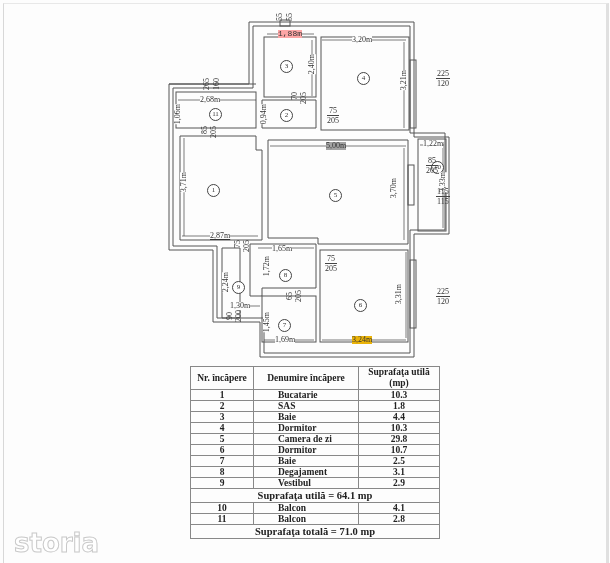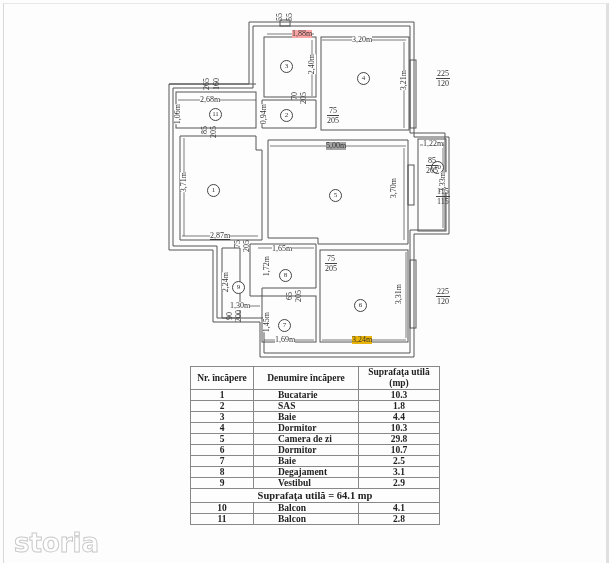--- a/index.html
+++ b/index.html
@@ -86,21 +86,21 @@
   <div class="num" style="left:209px;top:108px;">11</div>
   <div class="num" style="left:280px;top:109px;">2</div>
   <div class="num" style="left:207px;top:184px;">1</div>
   <div class="num" style="left:329px;top:189px;">5</div>
   <div class="num" style="left:431px;top:161px;">10</div>
   <div class="num" style="left:279px;top:269px;">8</div>
   <div class="num" style="left:232px;top:281px;">9</div>
   <div class="num" style="left:278px;top:319px;">7</div>
   <div class="num" style="left:354px;top:299px;">6</div>
 
-  <div class="lbl" style="left:292px;top:30px;background:#fca5a5;">1,88m</div>
+  <div class="lbl" style="left:278px;top:30px;background:#fca5a5;font-family:Liberation Mono, monospace;">1,88m</div>
   <div class="lbl" style="left:352px;top:36px;background:#fdfdfd;">3,20m</div>
   <div class="lbl" style="left:200px;top:96px;background:#fdfdfd;">2,68m</div>
   <div class="lbl" style="left:326px;top:142px;background:#a3a3a3;text-align:right;">5,00m</div>
   <div class="lbl" style="left:423px;top:140px;background:#fdfdfd;">1,22m</div>
   <div class="lbl" style="left:210px;top:232px;background:#fdfdfd;text-decoration:underline;">2,87m</div>
   <div class="lbl" style="left:272px;top:245px;background:#fdfdfd;">1,65m</div>
   <div class="lbl" style="left:230px;top:302px;background:#fdfdfd;">1,30m</div>
   <div class="lbl" style="left:275px;top:336px;background:#fdfdfd;">1,69m</div>
   <div class="lbl" style="left:352px;top:336px;background:#eab308;">3,24m</div>
 
@@ -215,16 +215,19 @@
   <tr>
         <td>10</td>
         <td class="name">Balcon</td>
         <td>4.1</td>
       </tr>
   <tr>
         <td>11</td>
         <td class="name">Balcon</td>
         <td>2.8</td>
       </tr>
+  <tr>
+        <td colspan="3" class="sum">Suprafaţa totală = 71.0 mp</td>
+      </tr>
 </tbody>
   </table>
 
 <div class="watermark">storia</div>
 
 </body></html>

